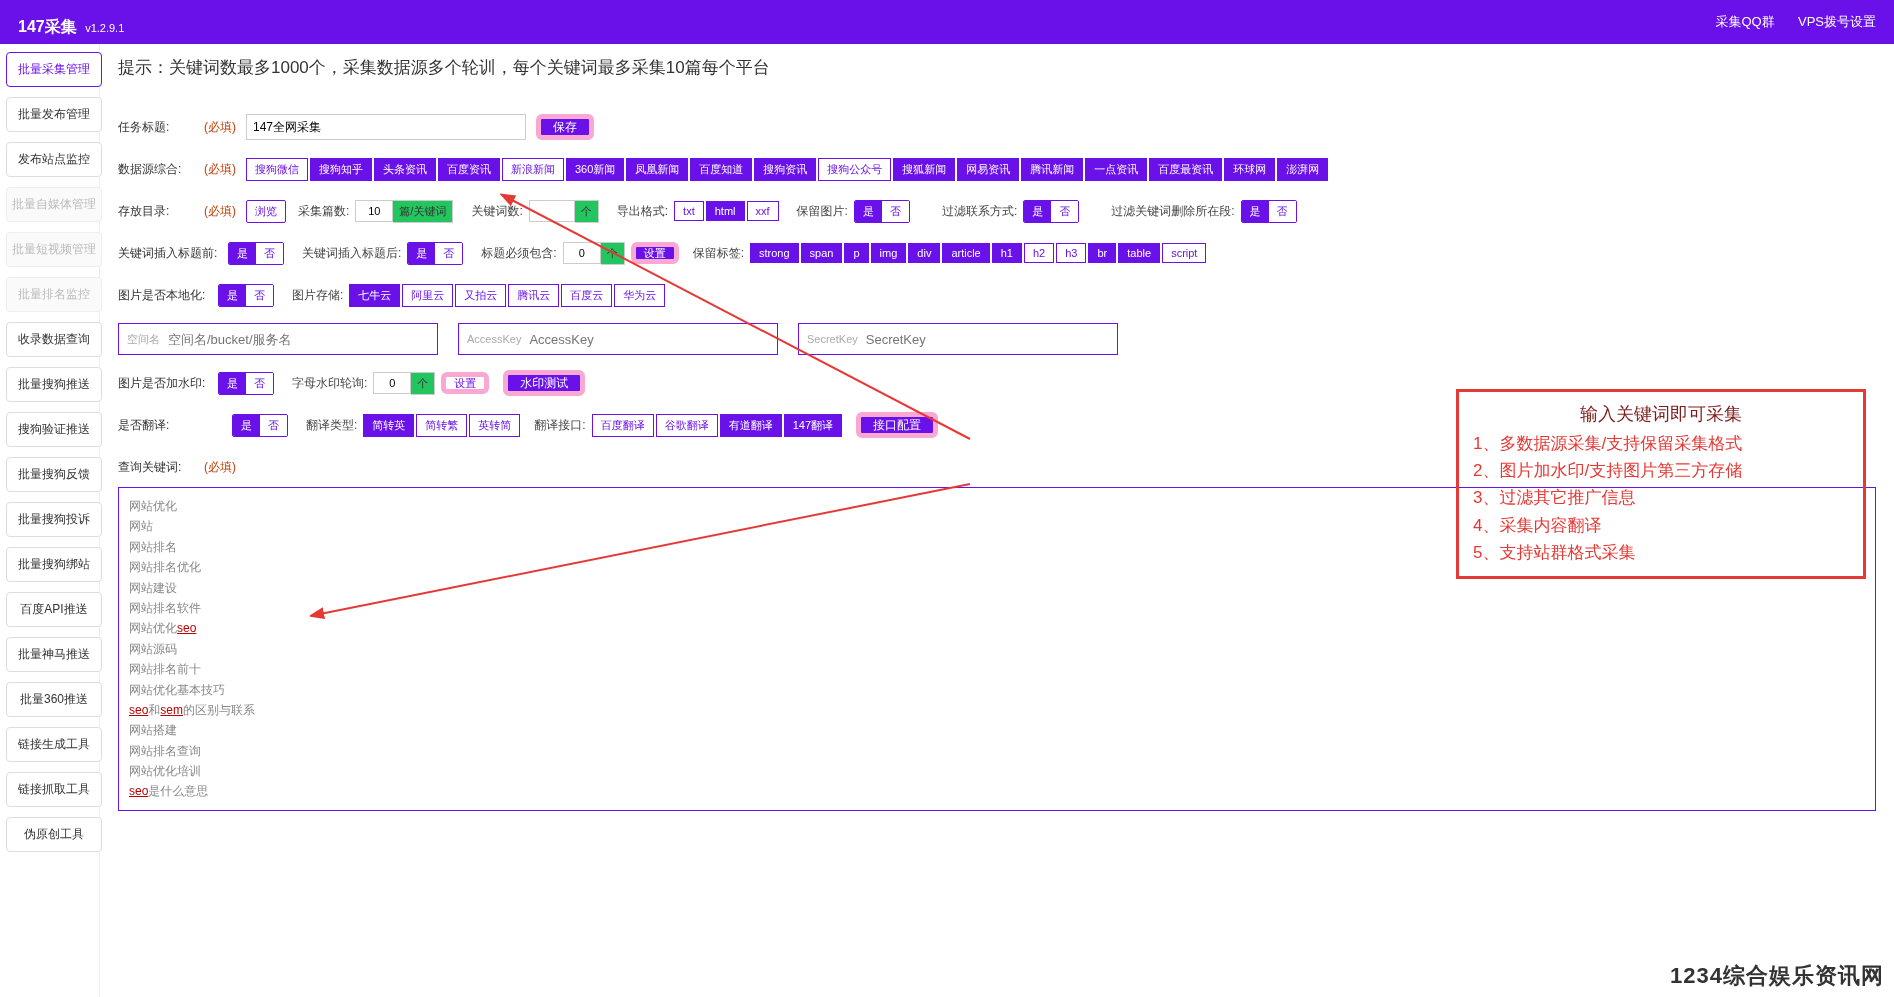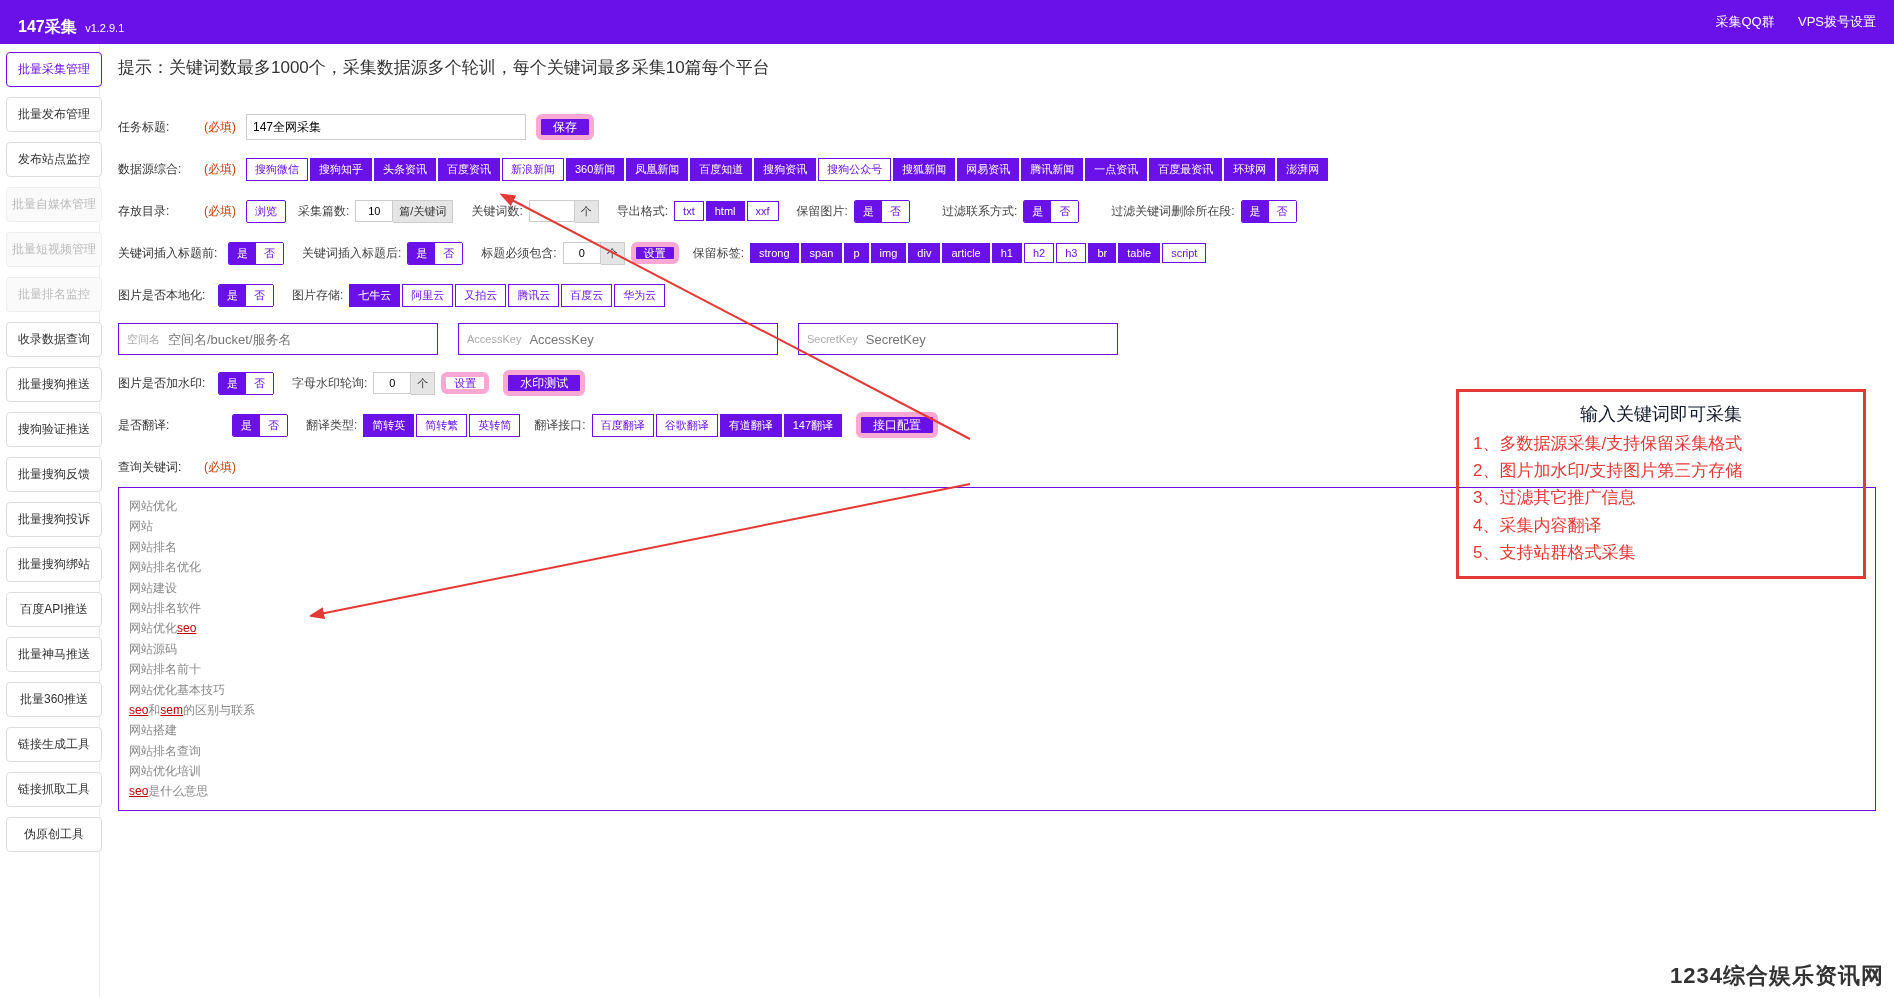--- a/index.html
+++ b/index.html
@@ -25,29 +25,29 @@
 .btn.sm { height: 22px; padding: 0 8px; font-size: 11px; margin-left: 6px; }
 .toggle { display: inline-flex; border: 1px solid #6a11ea; border-radius: 2px; overflow: hidden; margin-right: 14px; }
 .toggle span { padding: 3px 8px; font-size: 11px; cursor: pointer; background: #fff; color: #6a11ea; }
 .toggle span.sel { background: #6a11ea; color: #fff; }
 .tags { display: inline-flex; flex-wrap: wrap; gap: 2px; }
 .tag { padding: 3px 8px; font-size: 11px; border: 1px solid #6a11ea; cursor: pointer; }
 .tag.on { background: #6a11ea; color: #fff; }
 .tag.off { background: #fff; color: #6a11ea; }
 .smlbl { font-size: 12px; color: #444; margin-right: 6px; margin-left: 4px; }
 .numbox { height: 22px; width: 38px; border: 1px solid #ccc; text-align: center; font-size: 11px; }
-.unit { border: 1px solid #ccc; border-left: none; padding: 3px 6px; font-size: 11px; background: #e5e5e5; }
+.unit { border: 1px solid #ccc; border-left: none; padding: 3px 6px; font-size: 11px; background: #22c55e; }
 .bordered { border: 1px solid #6a11ea; height: 32px; display: flex; align-items: center; padding: 0 8px; width: 320px; margin-right: 20px; }
 .bordered .ph { color: #aaa; font-size: 11px; margin-right: 8px; }
 .bordered input { border: none; outline: none; flex: 1; font-size: 13px; color: #666; }
 .kwbox { border: 1px solid #6a11ea; min-height: 200px; padding: 8px 10px; font-size: 12px; color: #888; line-height: 1.7; position: relative; margin-top: 6px; }
 .kwbox .line { display: block; }
 .u { text-decoration: underline; color: #b00; }
 .overlay { position: absolute; right: 28px; top: 345px; width: 410px; border: 3px solid #e53935; padding: 10px 14px; background: rgba(255,255,255,0.0); z-index: 5; pointer-events: none; }
-.overlay .t { color: #0f172a; font-size: 18px; text-align: center; margin-bottom: 4px; }
+.overlay .t { color: #7f1d1d; font-size: 18px; text-align: center; margin-bottom: 4px; }
 .overlay .li { color: #e53935; font-size: 17px; line-height: 1.6; }
 .watermark { position: fixed; right: 10px; bottom: 6px; font-size: 22px; font-weight: bold; color: #333; letter-spacing: 1px; z-index: 20; }
 svg.arrow { position: absolute; pointer-events: none; z-index: 4; }
 .seg { margin-right: 14px; display: inline-flex; align-items: center; }
 .browse { border: 1px solid #6a11ea; color: #6a11ea; background: #fff; padding: 3px 8px; font-size: 11px; cursor: pointer; border-radius: 2px; }
 </style>
 </head>
 <body>
 
 <div class="topbar">

